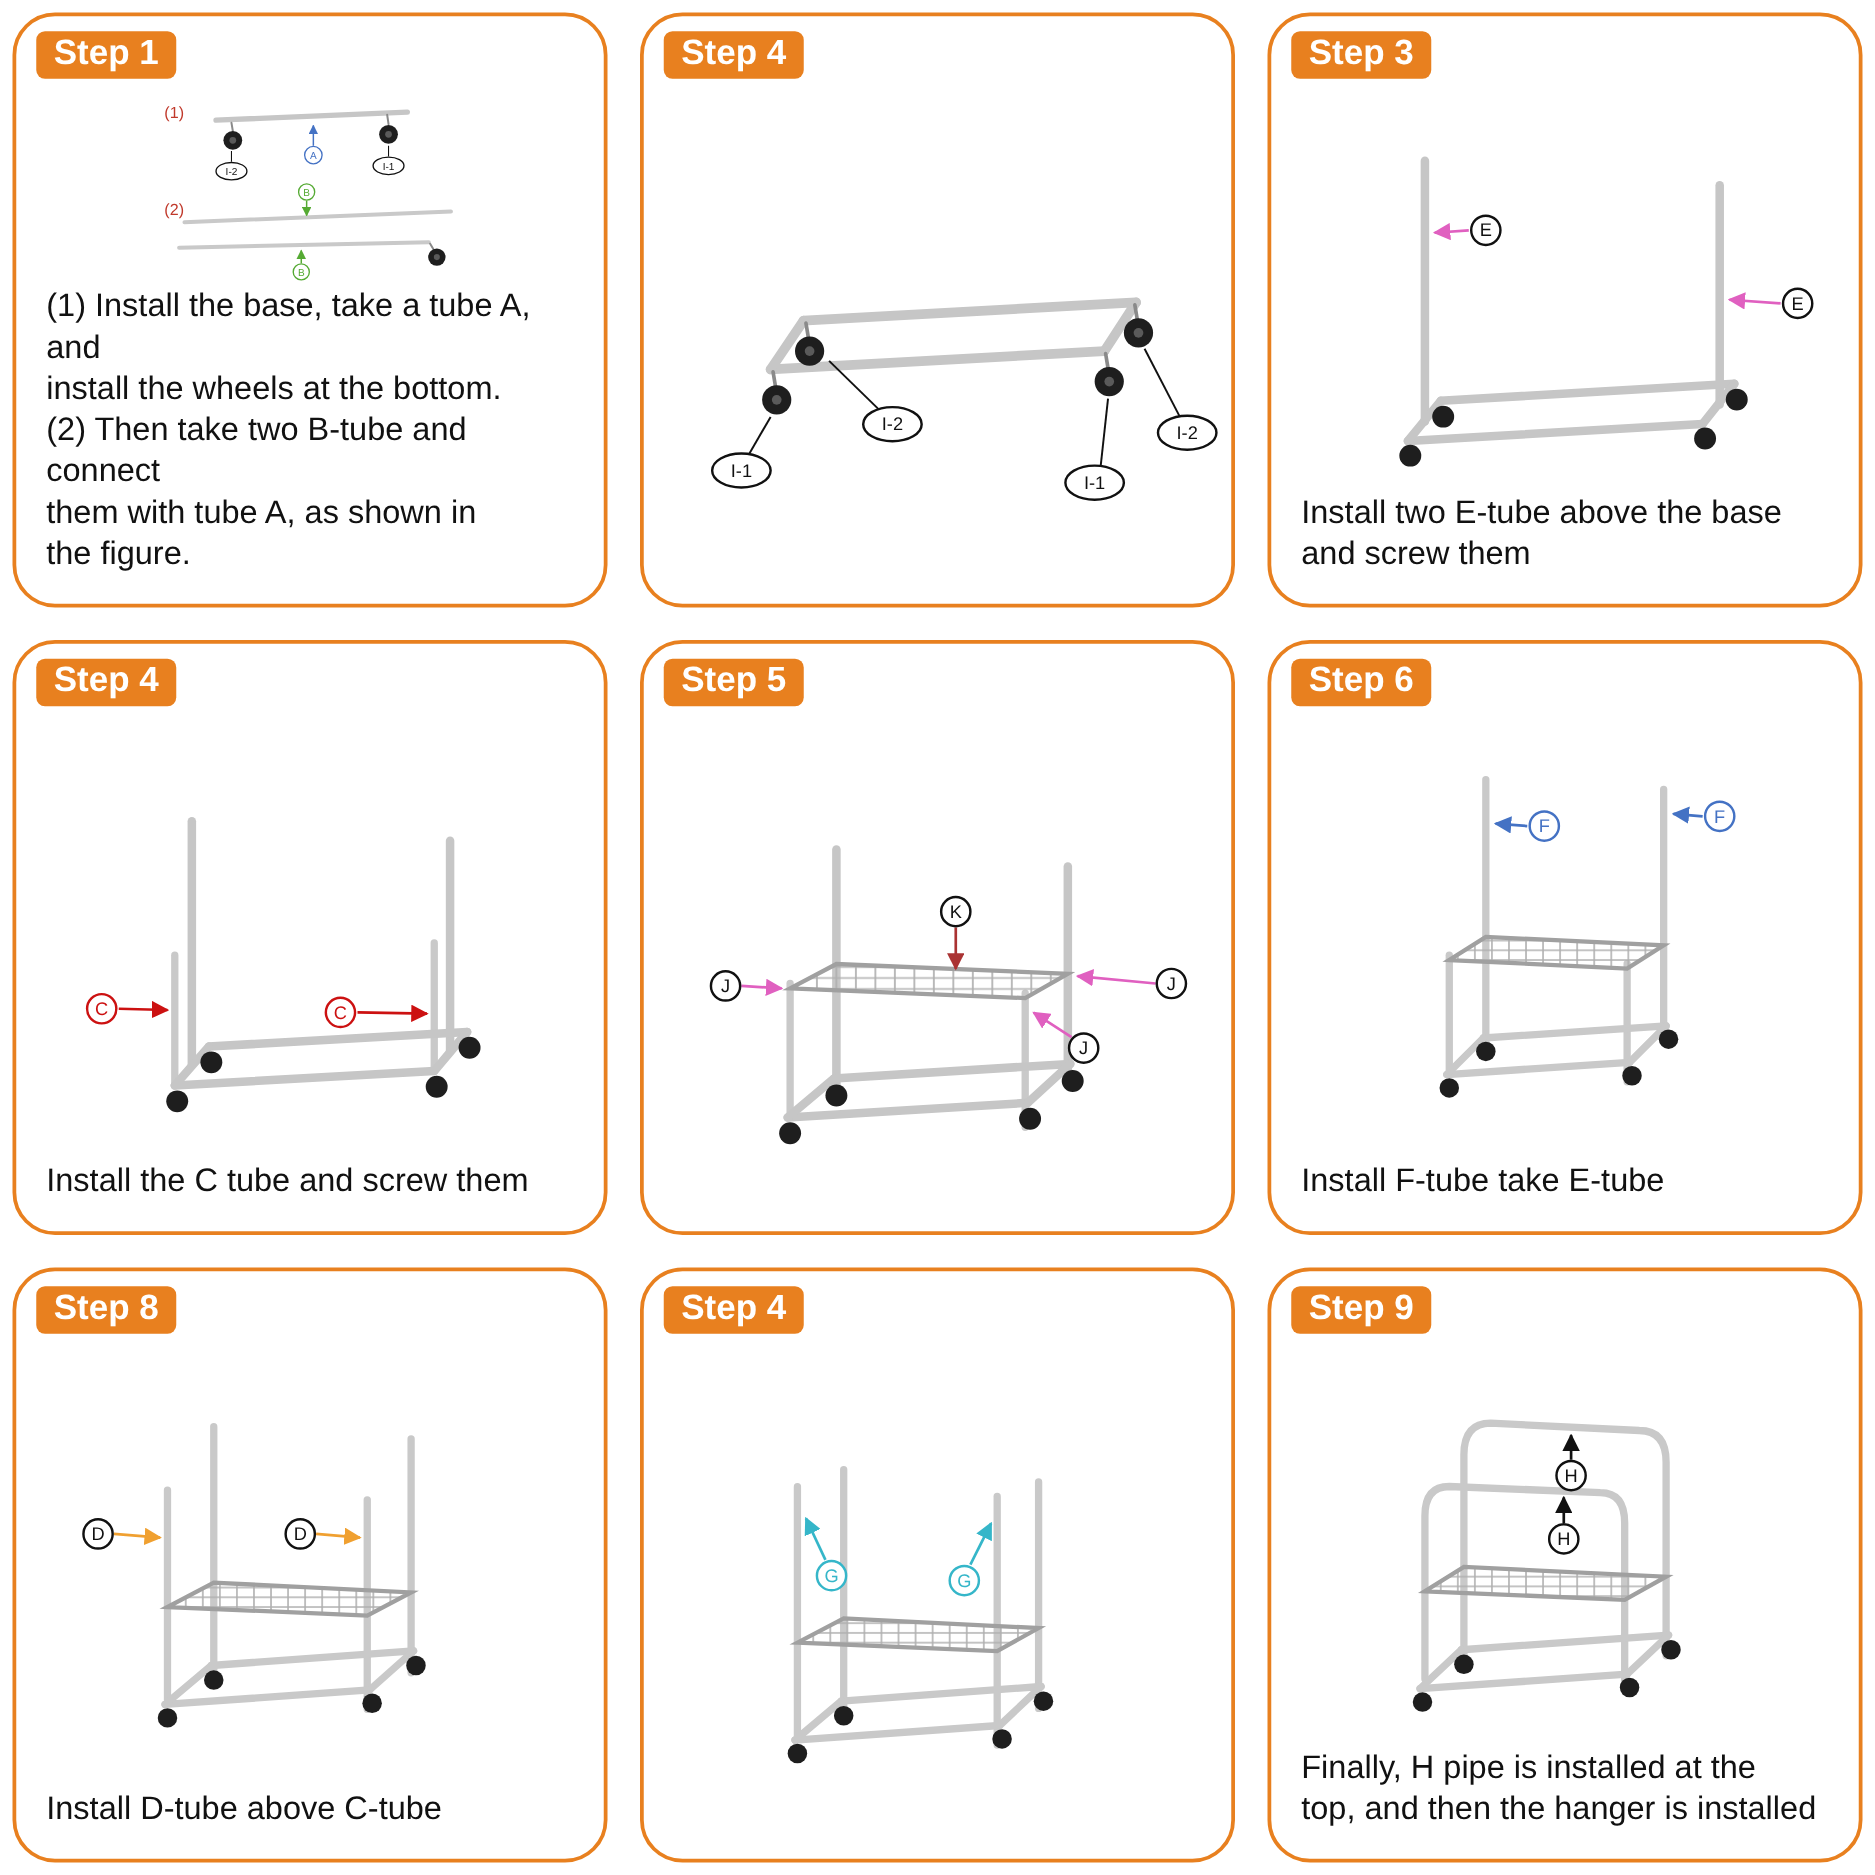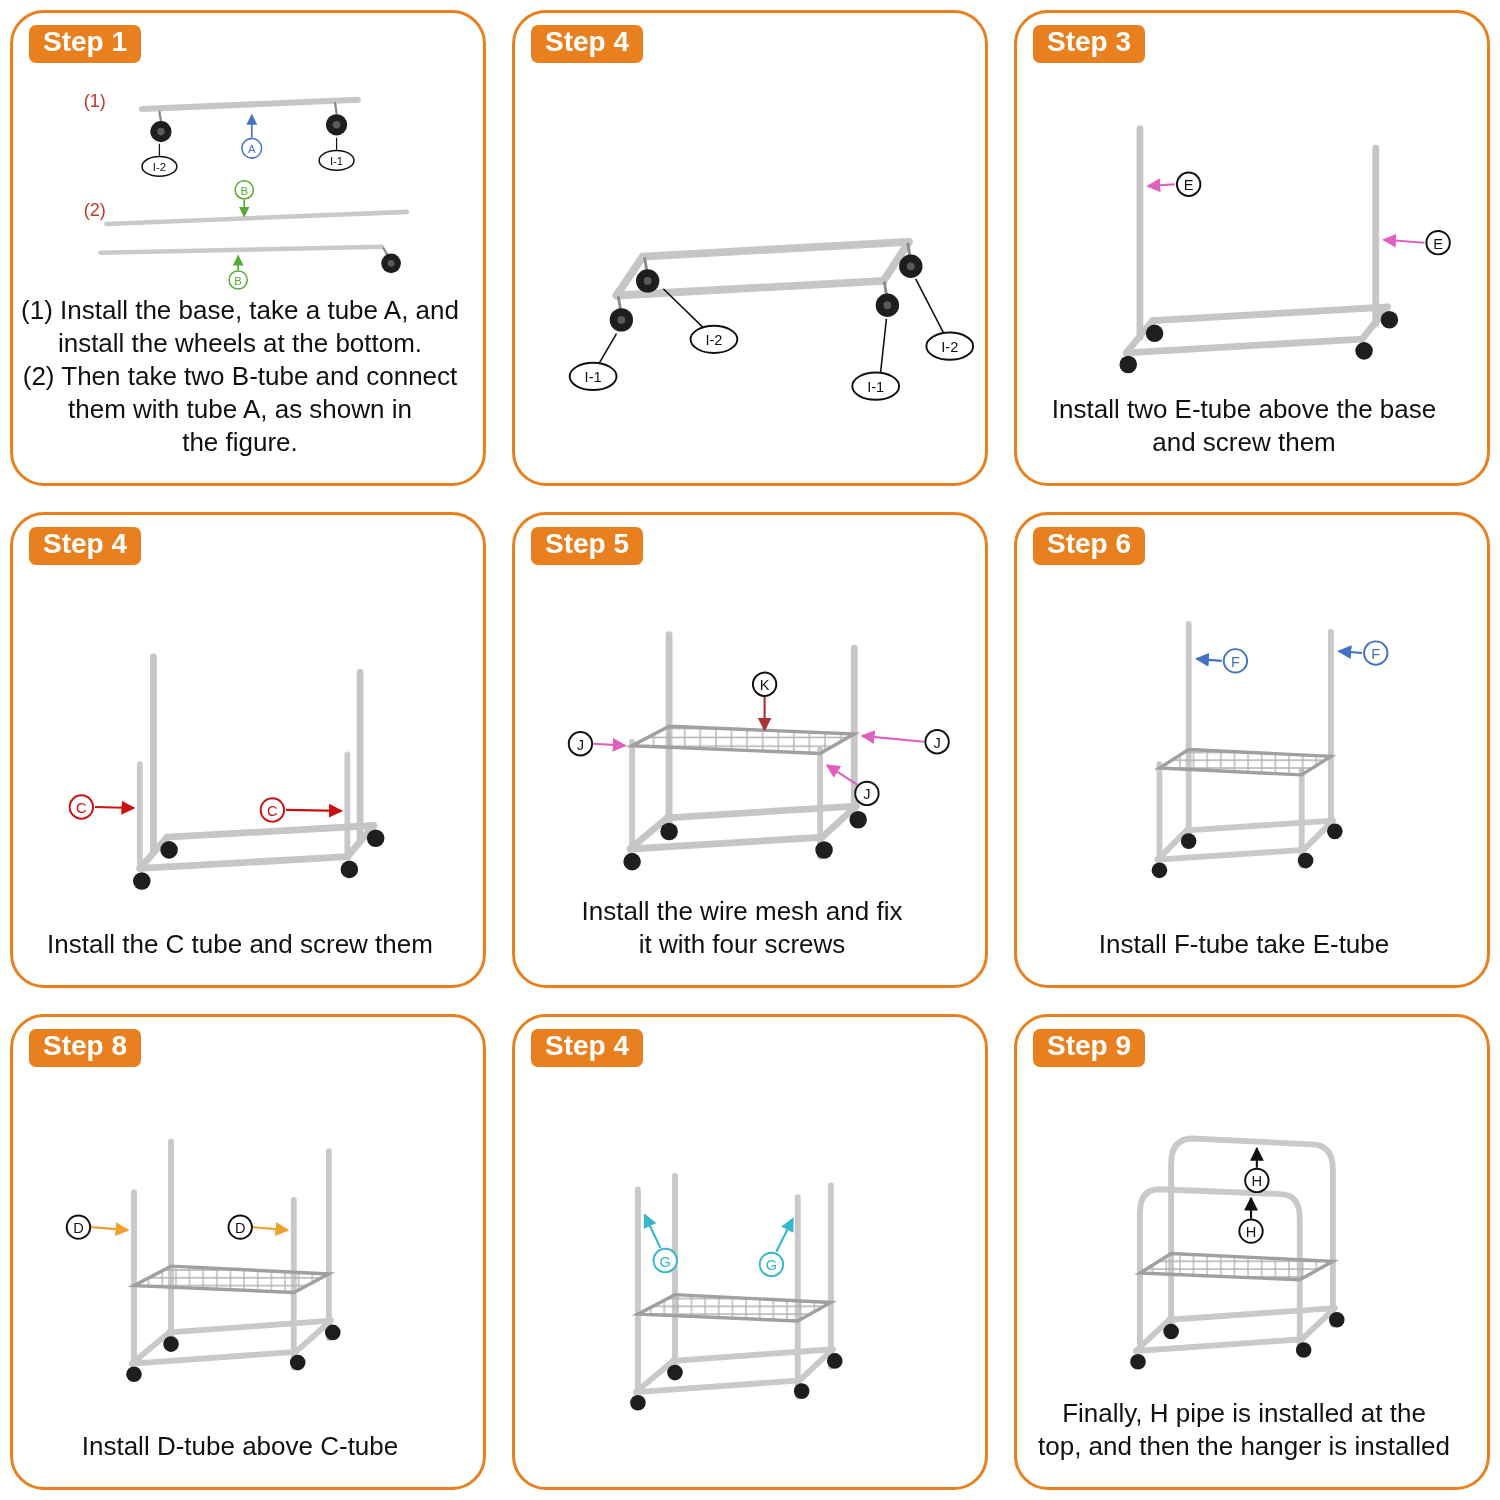--- a/index.html
+++ b/index.html
@@ -36,25 +36,24 @@
   .art{
     flex:1;
     display:flex;
     align-items:center;
     justify-content:center;
     min-height:0;
     padding:2px 6px;
   }
   .art svg{width:100%;height:100%;}
   .caption{
-    text-align:center;
     font-size:26px;
     line-height:1.27;
     color:#111111;
-    margin:0 16px 24px 0;
+    margin:0 16px 24px 24px;
     white-space:pre-line;
   }
   
   .tube{stroke:#c6c6c6;stroke-width:8;stroke-linecap:round;fill:none;}
   .tube7{stroke:#c6c6c6;stroke-width:7;stroke-linecap:round;fill:none;}
   .tube6{stroke:#c9c9c9;stroke-width:6;stroke-linecap:round;fill:none;}
   .wheel{fill:#1e1e1e;}
   .hub{fill:#5a5a5a;}
   .stem{stroke:#8a8a8a;stroke-width:3;stroke-linecap:round;}
   .oval{fill:#ffffff;stroke:#111111;stroke-width:2;}
@@ -303,22 +302,20 @@
           <circle cx="427" cy="162" r="12" class="circ ck"></circle>
           <text x="427" y="163" class="lbl" dominant-baseline="central">J</text>
         </g>
         <g>
           <line x1="345" y1="206" x2="314" y2="186" class="arw" stroke="#e060c0" marker-end="url(#m-mag-5)"></line>
           <circle cx="355" cy="215" r="12" class="circ ck"></circle>
           <text x="355" y="216" class="lbl" dominant-baseline="central">J</text>
         </g>
       </svg>
     </div>
-    <div class="caption">Install the wire mesh and fix
-it with four screws</div>
   </div>
 
   <div class="cell">
     <div class="badge">Step 6</div>
     <div class="art">
       <svg viewBox="0 0 470 300">
         <defs>
           <marker id="m-blue-6" viewBox="0 0 10 10" refX="9" refY="5" markerWidth="6.5" markerHeight="6.5" orient="auto">
               <path d="M0 0 L10 5 L0 10 Z" fill="#4472c4"></path>
             </marker>

